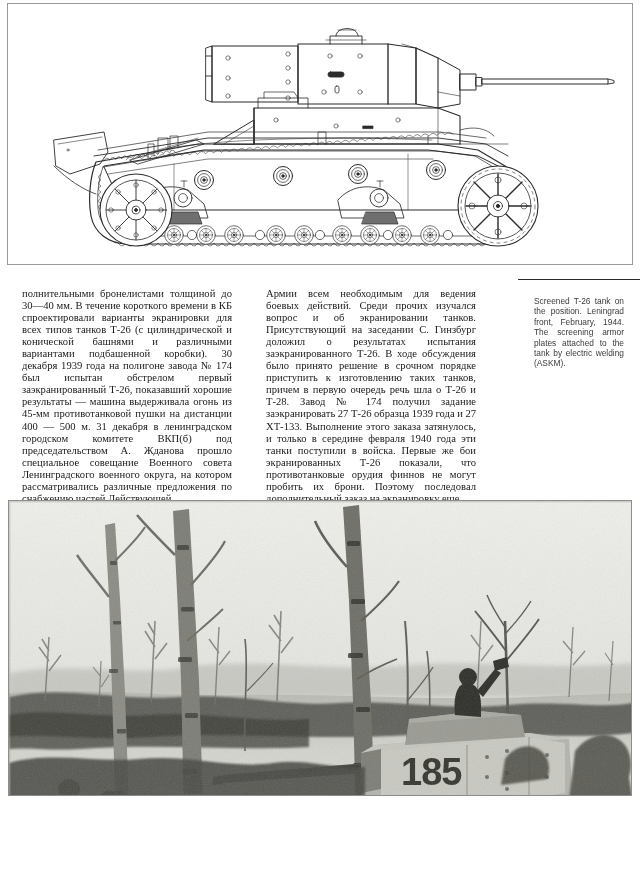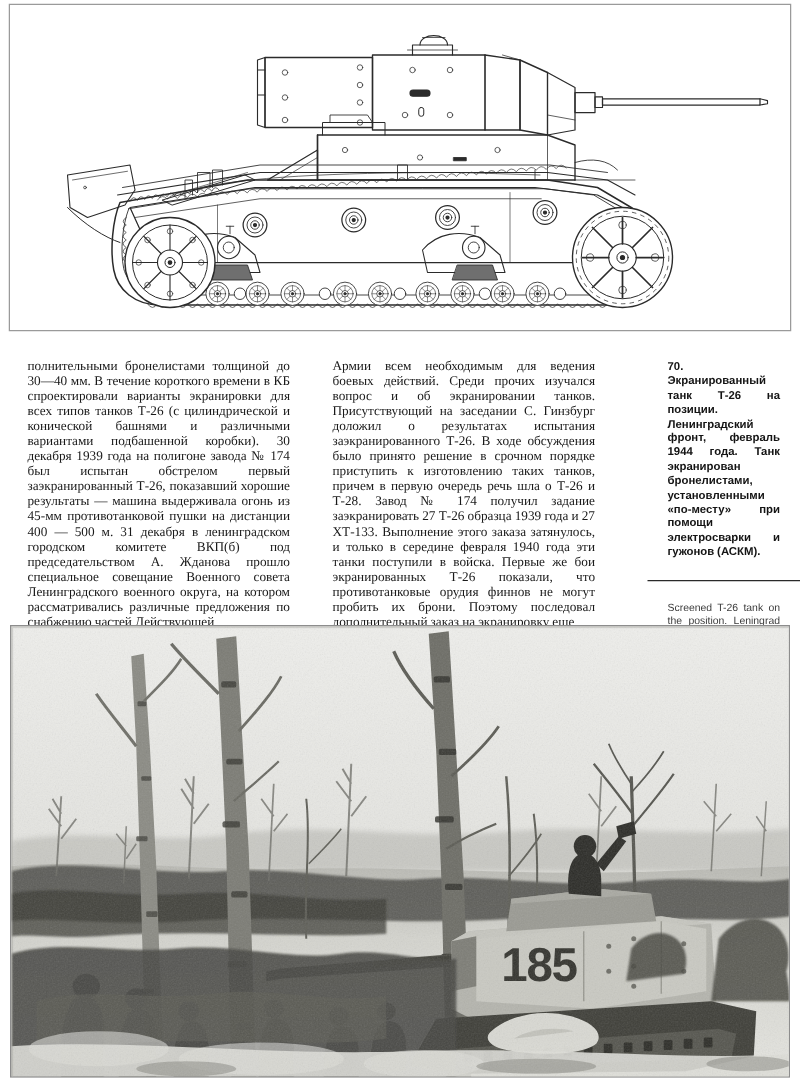--- a/index.html
+++ b/index.html
@@ -59,21 +59,21 @@
   .cap-en{
     font-size:8.35px;
     line-height:10.4px;
     text-align:justify;
     margin:0;
     color:#3b3b3b;
   }
 
   
   .photo{
-    position:absolute;left:8px;top:500px;width:624px;height:362px;
+    position:absolute;left:8px;top:500px;width:624px;height:296px;
     border:1px solid #8d8d8d;
     box-sizing:border-box;
     overflow:hidden;
     background:#cfcfcd;
   }
   .photo svg{display:block;}
 </style>
 </head>
 <body>
 
@@ -357,21 +357,20 @@
 
     <div class="col col-1">
       <p>полнительными бронелистами толщиной до 30—40 мм. В течение короткого времени в КБ спроектировали варианты экранировки для всех типов танков Т-26 (с цилиндрической и конической башнями и различными вариантами подбашенной коробки). 30 декабря 1939 года на полигоне завода № 174 был испытан обстрелом первый заэкранированный Т-26, показавший хорошие результаты — машина выдерживала огонь из 45-мм противотанковой пушки на дистанции 400 — 500 м. 31 декабря в ленинградском городском комитете ВКП(б) под председательством А. Жданова прошло специальное совещание Военного совета Ленинградского военного округа, на котором рассматривались различные предложения по снабжению частей Действующей</p>
     </div>
 
     <div class="col col-2">
       <p>Армии всем необходимым для ведения боевых действий. Среди прочих изучался вопрос и об экранировании танков. Присутствующий на заседании С. Гинзбург доложил о результатах испытания заэкранированного Т-26. В ходе обсуждения было принято решение в срочном порядке приступить к изготовлению таких танков, причем в первую очередь речь шла о Т-26 и Т-28. Завод № 174 получил задание заэкранировать 27 Т-26 образца 1939 года и 27 ХТ-133. Выполнение этого заказа затянулось, и только в середине февраля 1940 года эти танки поступили в войска. Первые же бои экранированных Т-26 показали, что противотанковые орудия финнов не могут пробить их брони. Поэтому последовал дополнительный заказ на экранировку еще</p>
     </div>
 
     <div class="col col-3">
-      <p class="cap-ru">70. Экранированный танк Т-26 на позиции. Ленинградский фронт, февраль 1944 года. Танк экранирован бронелистами, установленными «по-месту» при помощи электросварки и гужонов (АСКМ).</p>
       <hr class="cap-rule">
       <p class="cap-en">Screened T-26 tank on the position. Leningrad front, February, 1944. The screening armor plates attached to the tank by electric welding (ASKM).</p>
     </div>
 
   </div>
 
   <div class="photo">
     <svg viewBox="0 0 624 362" width="624" height="362" aria-hidden="true">
       <defs>
         <linearGradient id="sky" x1="0" y1="0" x2="0" y2="1">

